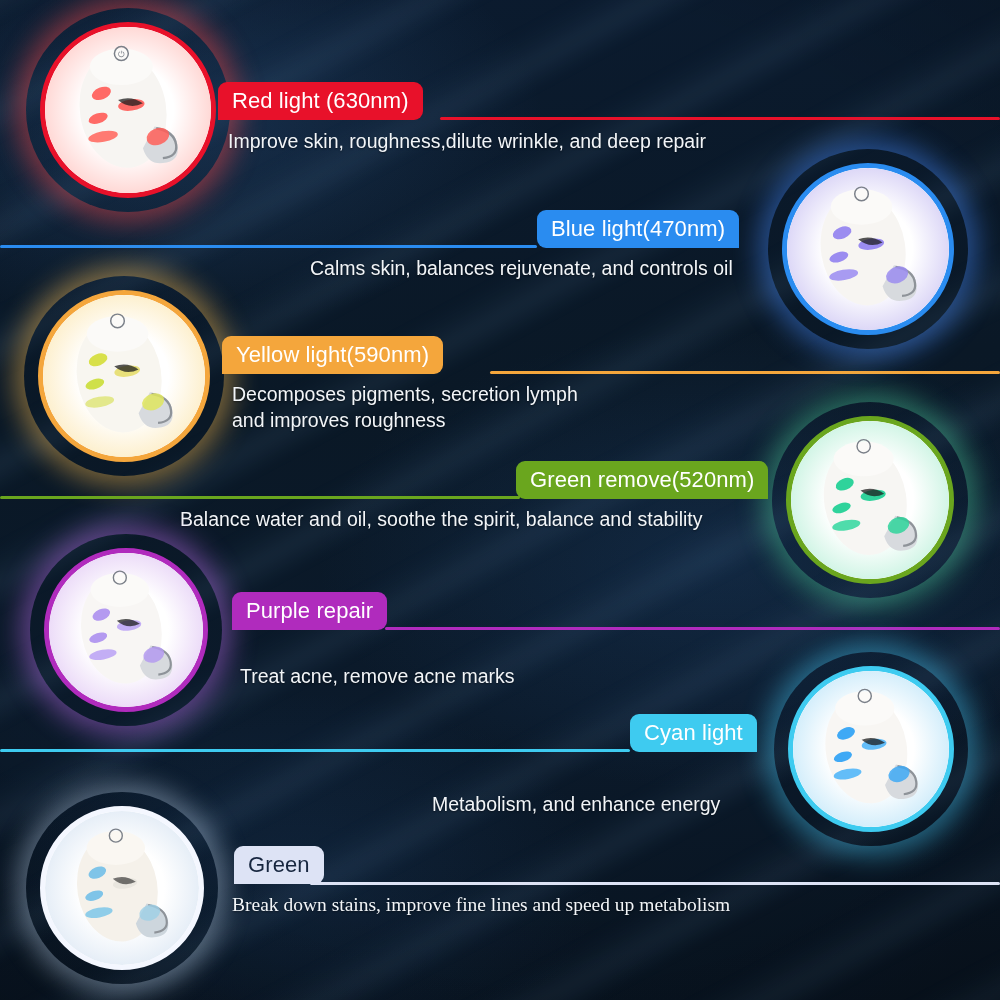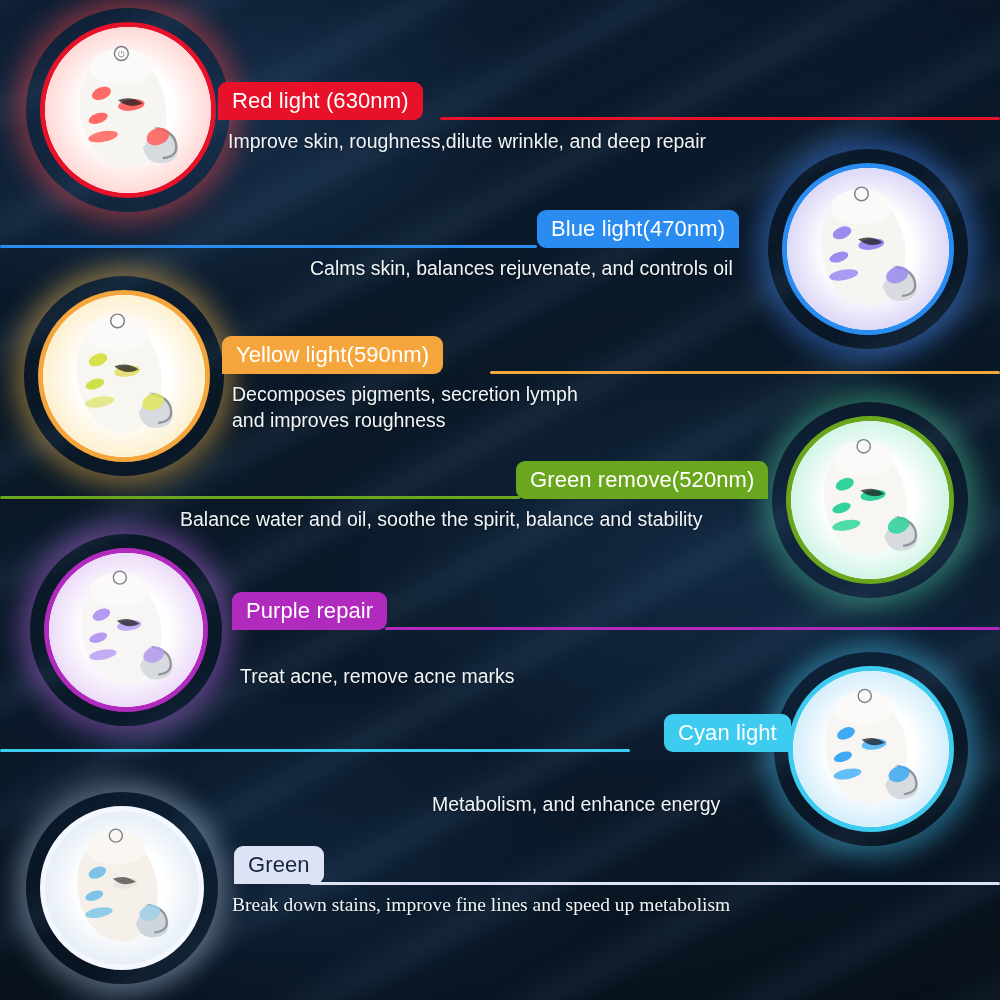--- a/index.html
+++ b/index.html
@@ -276,21 +276,21 @@
           <ellipse cx="52" cy="47" rx="8" ry="3.4" fill="#63bdf8" transform="rotate(-8 52 47)"></ellipse>
           <path d="M44 44 q8 -3 15 2 q-8 4 -15 -2z" fill="#1e1e1e" opacity=".75"></path>
           <ellipse cx="32" cy="55" rx="6" ry="3" fill="#3fa9f5" transform="rotate(-18 32 55)"></ellipse>
           <ellipse cx="35" cy="66" rx="9" ry="3.2" fill="#63bdf8" transform="rotate(-10 35 66)"></ellipse>
           <ellipse cx="68" cy="66" rx="7" ry="5" fill="#3fa9f5" opacity=".85" transform="rotate(-20 68 66)"></ellipse>
         </svg>
       </div>
     </div>
 
     <div class="rule" style="left:0px; top:749px; width:630px; background:#3ecbf0;"></div>
-    <div class="badge rgt" style="left:630px; top:714px; background:#3ecbf0;margin-left:34px;">Cyan light</div>
+    <div class="badge rgt" style="left:630px; top:714px; background:#3ecbf0;">Cyan light</div>
     <div class="desc" style="left:432px; top:791px; width:560px;">Metabolism, and enhance energy</div>
   </div>
 
   <div class="row">
     <div class="device" style="left:40px; top:806px; width:164px; height:164px;">
       <div class="glow" style="box-shadow:0 0 24px 10px rgba(200,220,245,.38);"></div>
       <div class="ring" style="border-color:#f4f7ff;">
         <svg class="mask-svg" viewBox="0 0 100 100">
           <defs>
               <radialGradient id="gL" cx="50%" cy="50%" r="50%">

